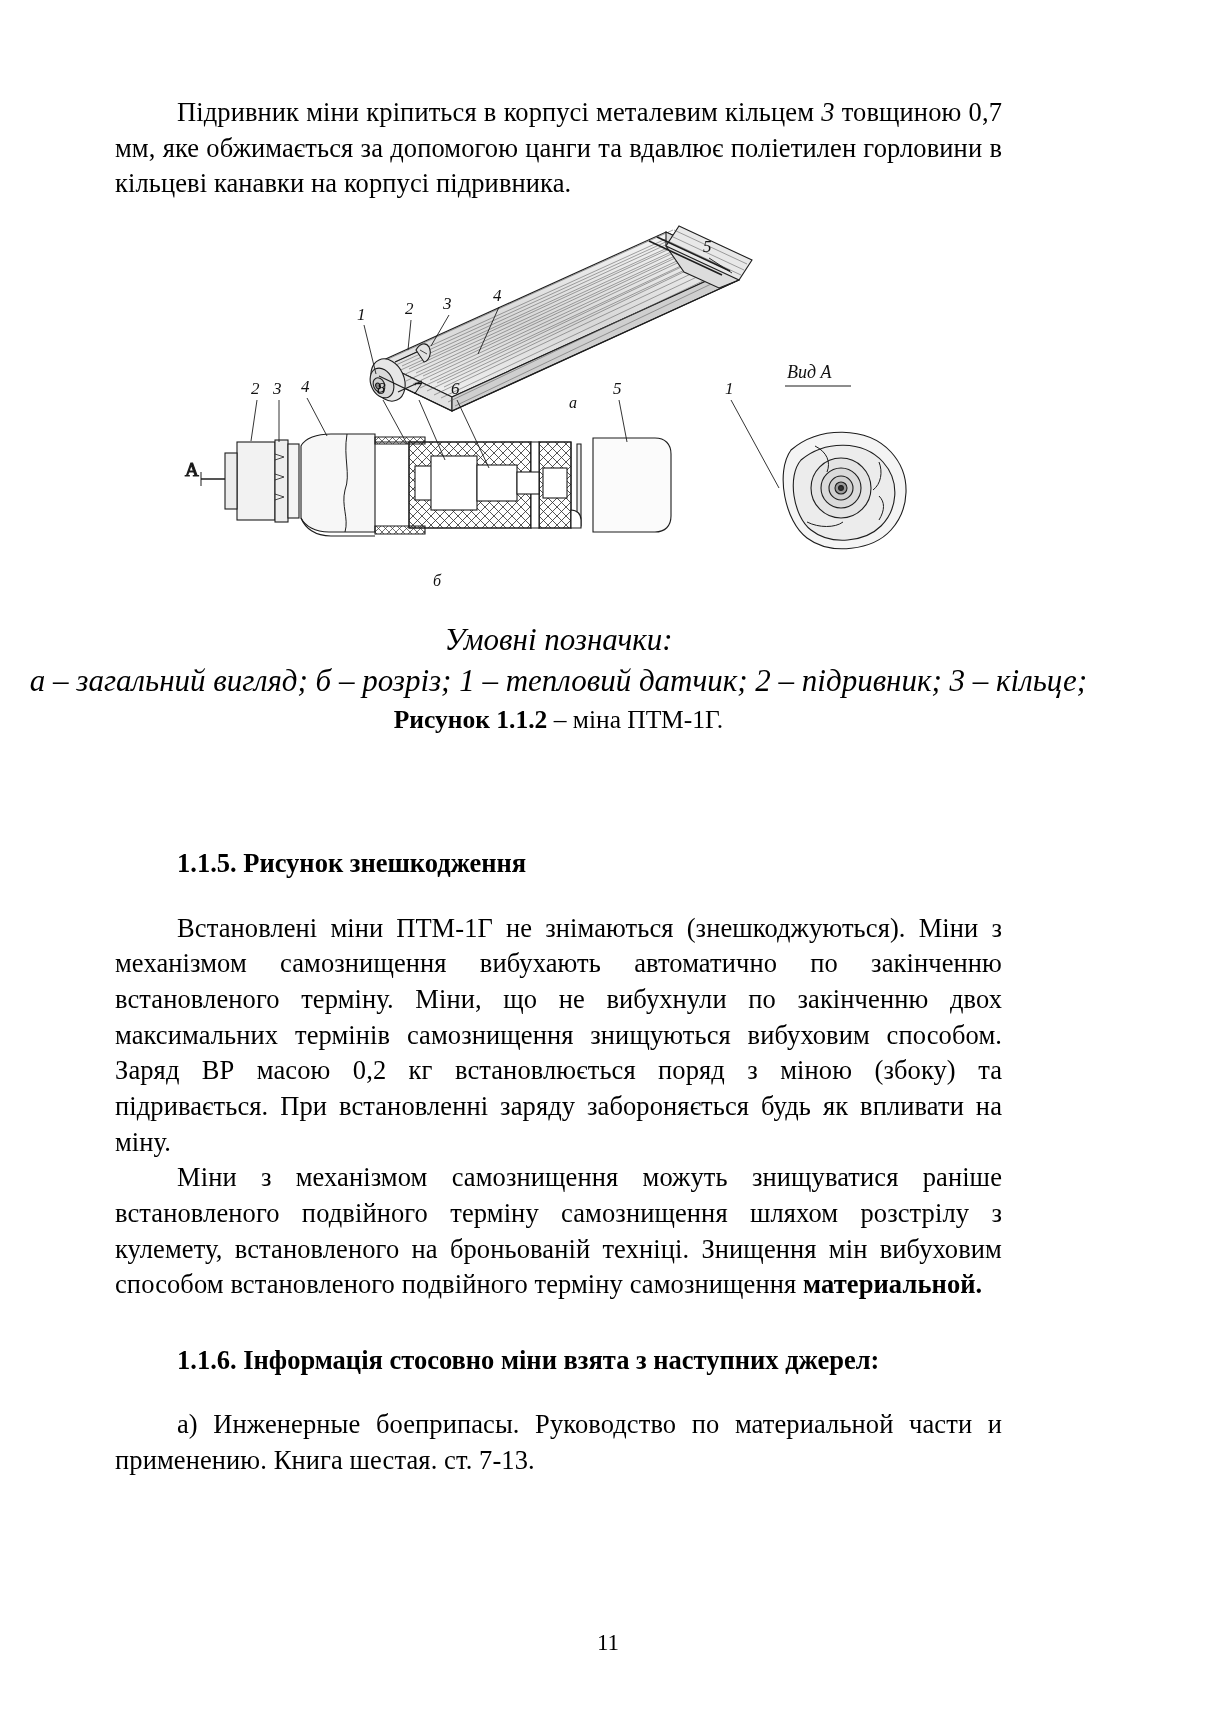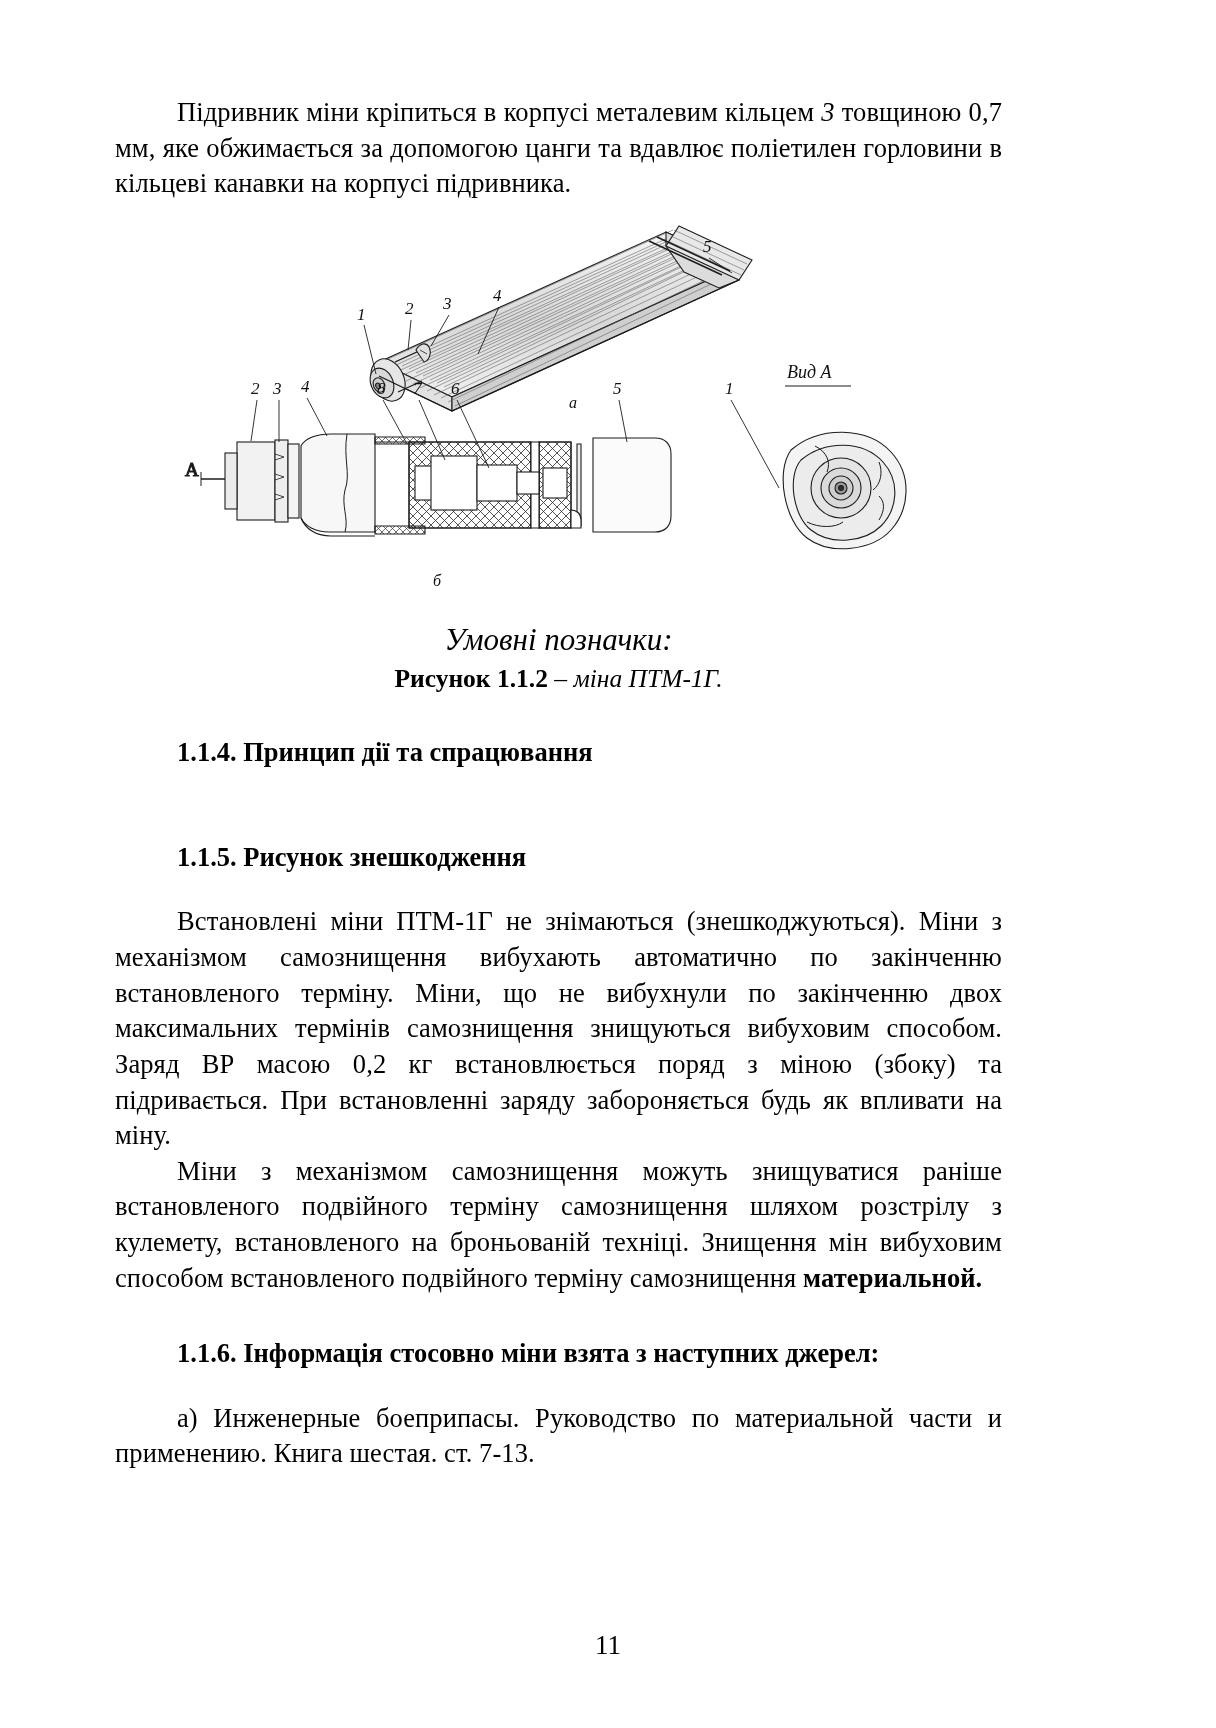--- a/index.html
+++ b/index.html
@@ -65,32 +65,32 @@
     line-height: 1.32;
     white-space: nowrap;
   }
   .fig-number {
     font-size: 25.5px;
     font-weight: bold;
     text-align: center;
     line-height: 1.32;
     margin-top: 1px;
   }
-  .fig-number .plain { font-weight: normal; font-style: italic; }
+  .fig-number .plain { font-weight: normal; }
 
   .bold-inline { font-weight: bold; }
   .italic-inline { font-style: italic; }
 
   .page-number {
     position: absolute;
     left: 0;
     width: 1216px;
     top: 1630px;
     text-align: center;
-    font-size: 27px;
+    font-size: 23px;
   }
 </style>
 </head>
 <body>
 
 <div class="page">
 
   <p class="body-text"><span>Підривник міни кріпиться в корпусі металевим кільцем </span><span class="italic-inline">3</span><span> товщиною 0,7 мм, яке обжимається за допомогою цанги та вдавлює поліетилен горловини в кільцеві канавки на корпусі підривника.</span></p>
 
   <div class="figure">
@@ -265,26 +265,26 @@
           <path d="M700 310 C706 300, 706 292, 700 286" stroke-width="1"></path>
         </g>
         <g>
           <text x="608" y="168" font-family="Liberation Serif, serif" font-style="italic" font-size="18" fill="#111">Вид А</text>
           <path d="M606 176 L672 176" stroke="#1d1d1d" stroke-width="1.1"></path>
         </g>
       </svg>
     </div>
 
     <div class="legend-line">Умовні позначки:</div>
+    <div class="legend-line">а – загальний вигляд; б – розріз; 1 – тепловий датчик; 2 – підривник; 3 – кільце;</div>
     <div class="fig-number"><span>Рисунок 1.1.2</span><span class="plain"> – міна ПТМ-1Г.</span></div>
   </div>
 
   <div class="spacer-lg"></div>
 
-  <h3 class="section-heading">1.1.4. Принцип дії та спрацювання</h3>
   <div class="spacer-md"></div>
 
   <div class="spacer-lg"></div>
 
   <h3 class="section-heading">1.1.5. Рисунок знешкодження</h3>
   <div class="spacer-md"></div>
   <p class="body-text">Встановлені міни ПТМ-1Г не знімаються (знешкоджуються). Міни з механізмом самознищення вибухають автоматично по закінченню встановленого терміну. Міни, що не вибухнули по закінченню двох максимальних термінів самознищення знищуються вибуховим способом. Заряд ВР масою 0,2 кг встановлюється поряд з міною (збоку) та підривається. При встановленні заряду забороняється будь як впливати на міну.</p>
   <p class="body-text"><span>Міни з механізмом самознищення можуть знищуватися раніше встановленого подвійного терміну самознищення шляхом розстрілу з кулемету, встановленого на броньованій техніці. Знищення мін вибуховим способом встановленого подвійного терміну самознищення </span><span class="bold-inline">материальной.</span></p>
 
   <div class="spacer-lg"></div>

